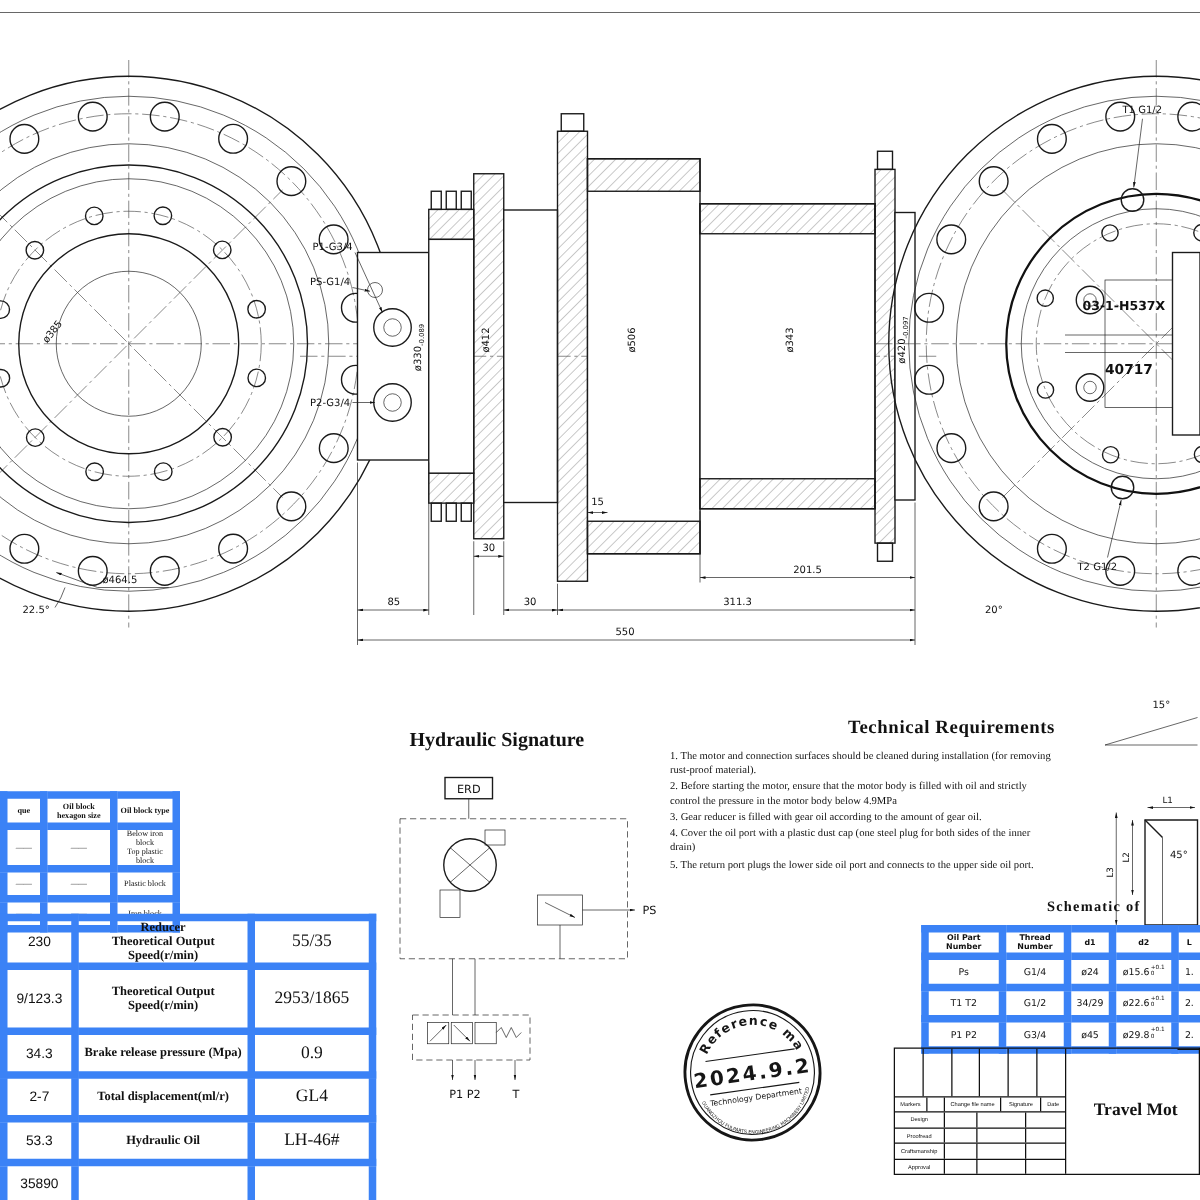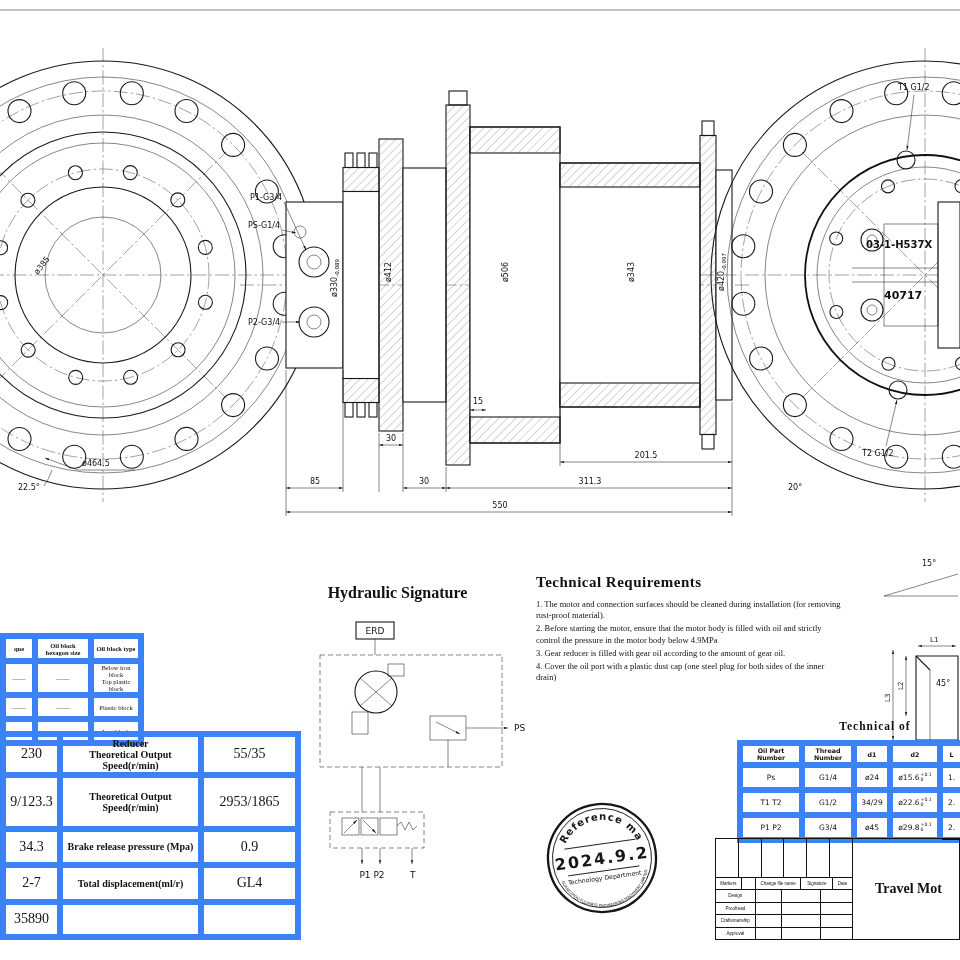--- a/index.html
+++ b/index.html
@@ -18,30 +18,30 @@
   .dimtxt{font-size:8px}
   .small{font-size:7px}
   .codetxt{font-family:"DejaVu Sans",sans-serif;font-weight:bold}
   .stampink{fill:#161616}
   
   .abs{position:absolute}
   table{border-collapse:collapse;table-layout:fixed}
   td,th{border:6px solid #3b82f6;text-align:center;vertical-align:middle;overflow:hidden}
   .pre{white-space:pre-line}
   .tech{left:536px;top:574px;width:308px}
-  .tech h3{font-size:15px;font-weight:bold;text-align:left;margin-bottom:8px;letter-spacing:.5px}
+  .tech h3{font-size:15px;font-weight:bold;text-align:right;margin-bottom:8px;letter-spacing:.5px}
   .tech p{font-size:8.5px;font-weight:400;line-height:1.32;margin-bottom:2px}
   .hydtitle{left:300px;top:584px;width:195px;text-align:center;font-size:16px;font-weight:bold}
   .oiltbl{left:0;top:633px;width:138px;height:98px;font-size:6.5px}
   .oiltbl th{font-weight:bold}
   .spectbl{left:0;top:731px;width:296px;height:209px}
   .spectbl td{font-size:10px}
   .spectbl .nm{font-weight:bold;font-size:10px}
   .spectbl .vl{font-size:14px}
-  .spectbl .lf{font-family:Liberation Serif, serif;font-size:14px}
+  .spectbl .lf{font-family:Liberation Sans, sans-serif;font-size:11px}
   .dimtitle{left:790px;top:720px;width:170px;text-align:center;font-weight:bold;font-size:11.5px;letter-spacing:1px}
   .dimtbl{left:737px;top:740px;width:223px;font-family:"DejaVu Sans",sans-serif}
   .dimtbl th{font-size:6.3px;font-weight:bold;height:22px}
   .dimtbl td{font-size:7.5px;height:25px}
   .tol{display:inline-flex;flex-direction:column;vertical-align:middle;font-size:4.6px;line-height:1.05;font-style:normal;margin-left:1px;text-align:left}
   .tol i{font-style:normal}
   
   .tblock{left:715px;top:838px;width:245px;height:102px;border:1.4px solid #111;display:flex}
   .tb-left{width:137px;border-right:1.2px solid #111;display:flex;flex-direction:column;font-family:"Liberation Sans",sans-serif}
   .tb-rev{flex:1;display:flex}
@@ -340,20 +340,21 @@
 </svg>
 
 <div class="abs hydtitle">Hydraulic Signature</div>
 
 <div class="abs tech">
   <h3>Technical Requirements</h3>
   <p>1. The motor and connection surfaces should be cleaned during installation (for removing rust-proof material).</p>
   <p>2. Before starting the motor, ensure that the motor body is filled with oil and strictly control the pressure in the motor body below 4.9MPa</p>
   <p>3. Gear reducer is filled with gear oil according to the amount of gear oil.</p>
   <p>4. Cover the oil port with a plastic dust cap (one steel plug for both sides of the inner drain)</p>
+  <p>5. The return port plugs the lower side oil port and connects to the upper side oil port.</p>
 </div>
 
 <table class="abs oiltbl">
   <colgroup>
         <col style="width:32px">
         <col style="width:56px">
         <col style="width:50px">
       </colgroup>
   <tbody>
         <tr style="height:25px">
@@ -402,29 +403,34 @@
   <tr style="height:35px">
     <td class="lf">34.3</td>
     <td class="nm">Brake release pressure (Mpa)</td>
     <td class="vl">0.9</td>
   </tr>
   <tr style="height:35px">
     <td class="lf">2-7</td>
     <td class="nm">Total displacement(ml/r)</td>
     <td class="vl">GL4</td>
   </tr>
+  <tr style="height:35px">
+    <td class="lf">53.3</td>
+    <td class="nm">Hydraulic Oil</td>
+    <td class="vl">LH-46#</td>
+  </tr>
   <tr style="height:34px">
     <td class="lf">35890</td>
     <td class="nm"></td>
     <td class="vl"></td>
   </tr>
 </tbody>
     </table>
 
-<div class="abs dimtitle">Technical  of</div>
+<div class="abs dimtitle">Schematic  of</div>
 <table class="abs dimtbl">
   <colgroup>
         <col style="width:62px">
         <col style="width:52px">
         <col style="width:36px">
         <col style="width:50px">
         <col style="width:23px">
       </colgroup>
   <tbody>
         <tr>

